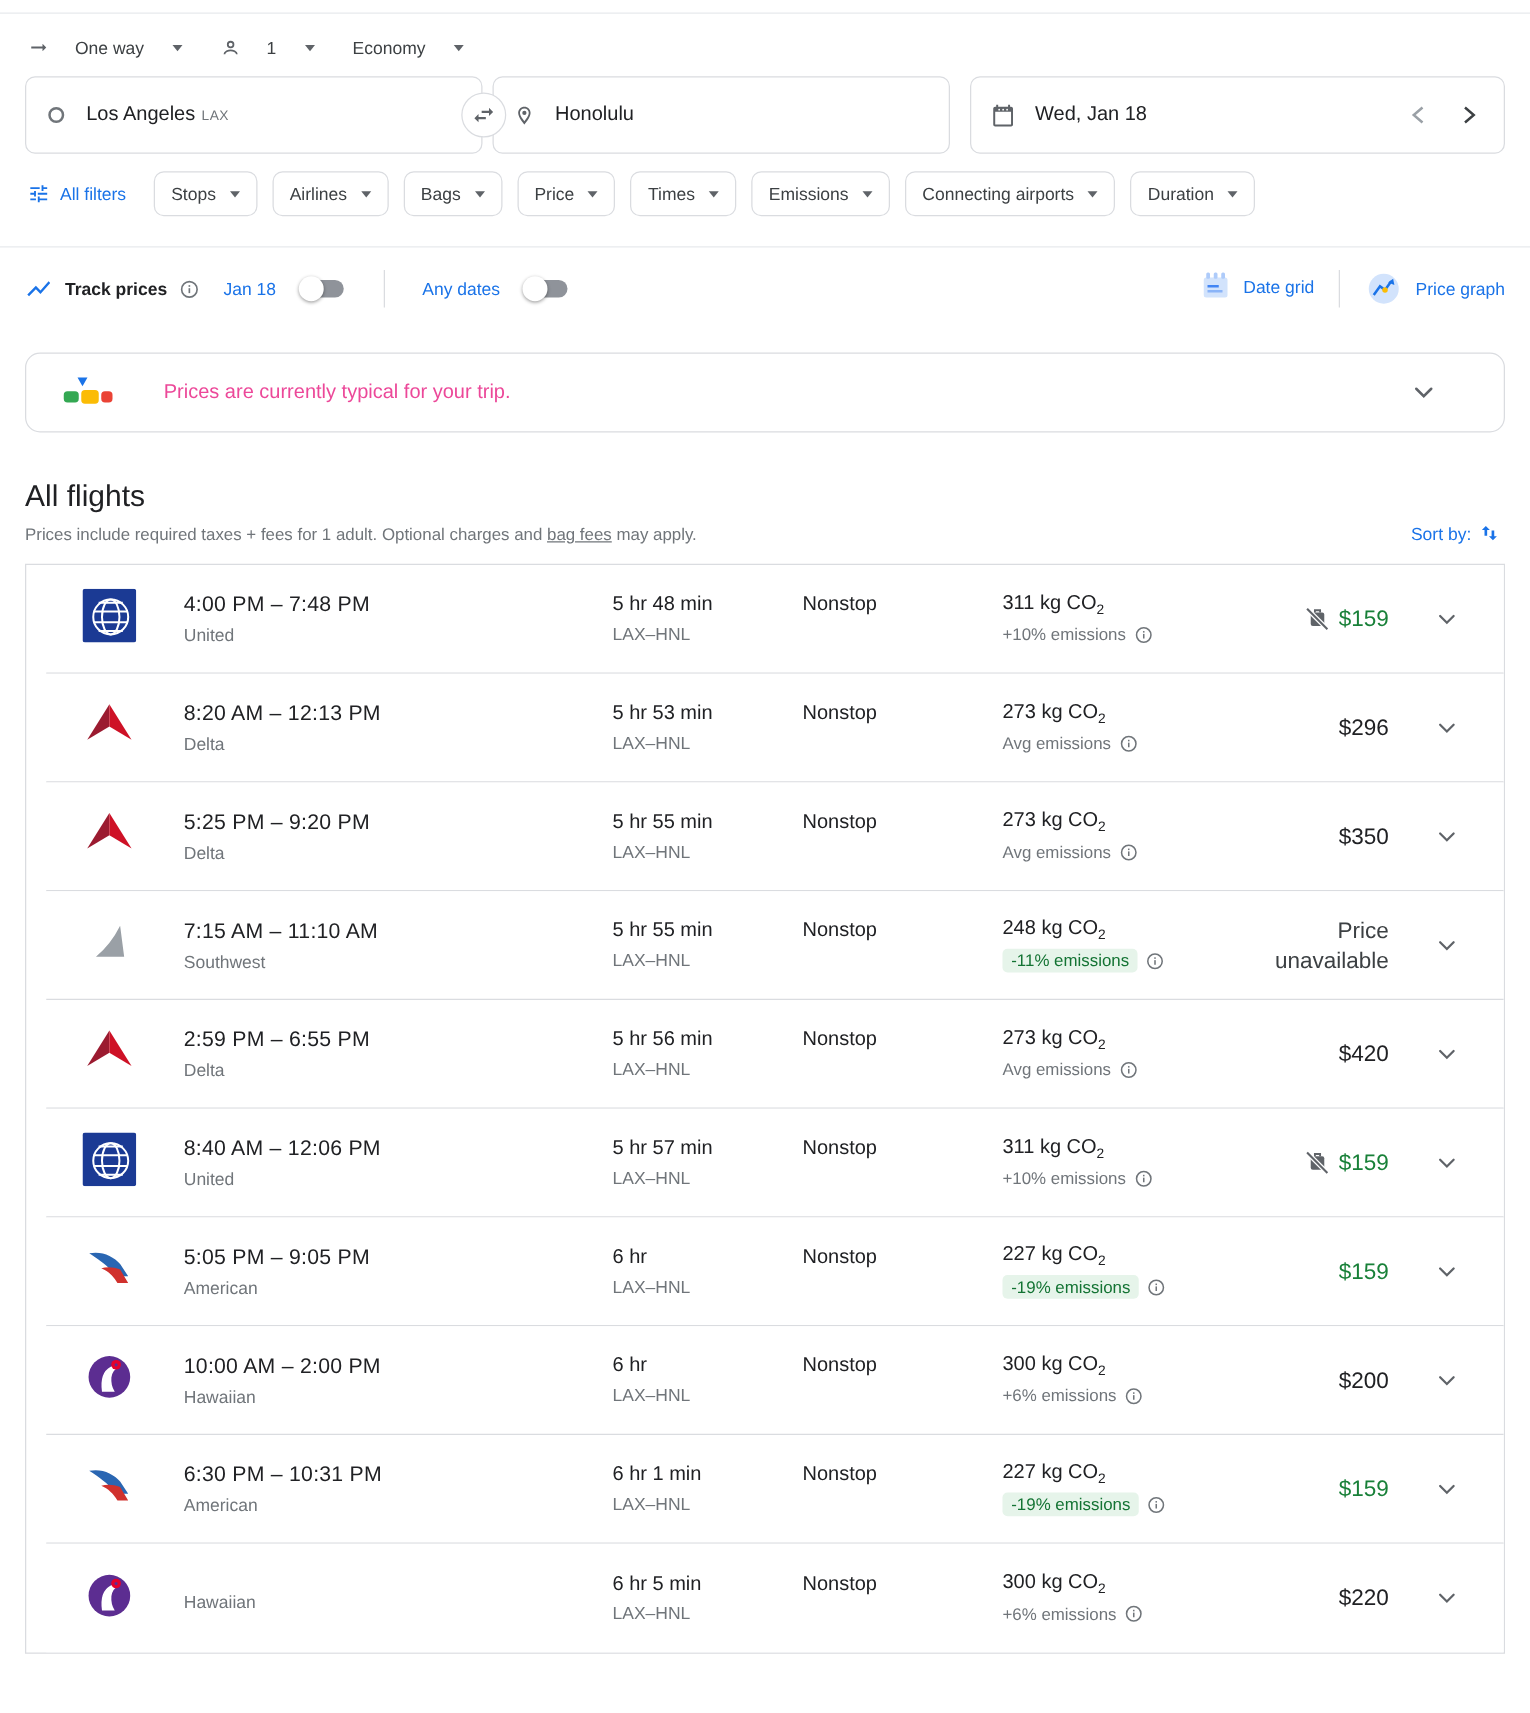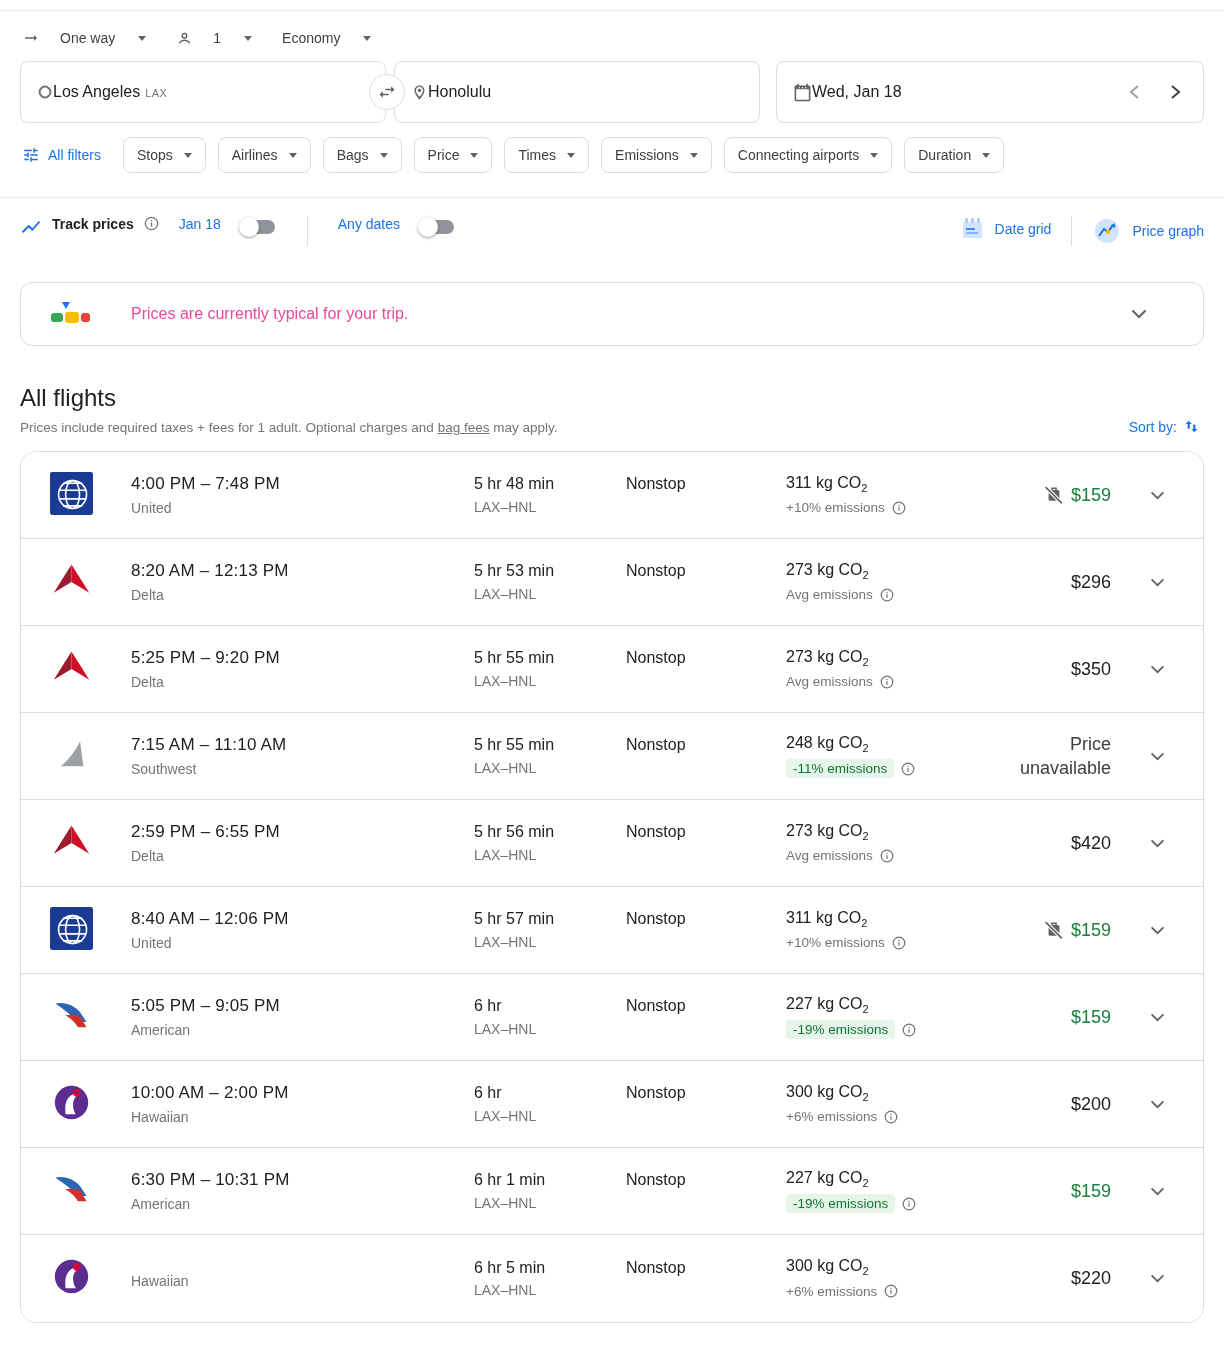--- a/index.html
+++ b/index.html
@@ -10,21 +10,21 @@
   
   .toolbar { display:flex; align-items:center; gap:30px; padding:18px 22px 4px 22px; }
   .tb-group { display:flex; align-items:center; gap:20px; cursor:pointer; }
   .tb-label { font-size:14px; color:#3c4043; }
   .caret { width:0; height:0; border-left:4.5px solid transparent; border-right:4.5px solid transparent;
     border-top:5px solid #5f6368; margin-left:3px; }
 
   
   .search-row { display:flex; align-items:stretch; padding:10px 20px 0 20px; gap:16px; }
   .route-inputs { position:relative; display:flex; gap:8px; flex:0 0 740px; }
-  .field { display:flex; align-items:center; gap:0; border:1px solid #dadce0; border-radius:8px;
+  .field { display:flex; align-items:center; gap:16px; border:1px solid #dadce0; border-radius:8px;
     height:62px; padding:0 16px; background:#fff; }
   .field.origin, .field.dest { flex:0 0 366px; }
   .city { font-size:16px; color:#202124; }
   .iata { font-size:11px; color:#70757a; margin-left:5px; letter-spacing:.4px; }
   .swap-btn { position:absolute; left:349px; top:13px; width:36px; height:36px; border-radius:50%;
     background:#fff; border:1px solid #dadce0; display:flex; align-items:center; justify-content:center;
     z-index:2; cursor:pointer; }
   .field.date { flex:1; }
   .date-label { font-size:16px; }
   .date-nav { margin-left:auto; display:flex; align-items:center; gap:30px; padding-right:6px; }
@@ -35,21 +35,21 @@
   .all-filters { display:flex; align-items:center; gap:8px; color:#1a73e8; font-size:14px;
     font-weight:500; padding:0 10px 0 2px; cursor:pointer; background:none; border:none; }
   .chip { display:flex; align-items:center; gap:8px; height:36px; padding:0 13px; border:1px solid #dadce0;
     border-radius:8px; background:#fff; font-size:14px; color:#3c4043; cursor:pointer;
     font-family:"Liberation Sans", sans-serif; }
 
   .hdiv { border-top:1px solid #e8eaed; margin-top:24px; }
 
   
   .track-row { display:flex; align-items:center; padding:18px 20px 0 20px; }
-  .track-left { display:flex; align-items:flex-start; gap:10px; }
+  .track-left { display:flex; align-items:center; gap:10px; }
   .track-label { font-size:14px; font-weight:700; color:#202124; }
   .blue-opt { color:#1a73e8; font-size:14px; font-weight:500; cursor:pointer; }
   .vdiv { width:1px; height:30px; background:#dadce0; margin:0 20px; }
   .toggle { position:relative; width:38px; height:22px; cursor:pointer; margin-left:8px; }
   .toggle-track { position:absolute; left:4px; top:4px; width:32px; height:14px; background:#8f939a;
     border-radius:8px; }
   .toggle-knob { position:absolute; left:0; top:1px; width:20px; height:20px; background:#fff;
     border-radius:50%; box-shadow:0 1px 3px rgba(0,0,0,.4); }
   .track-right { margin-left:auto; display:flex; align-items:flex-start; }
   .view-btn { display:flex; align-items:center; gap:10px; color:#1a73e8; font-size:14px; font-weight:500;
@@ -64,21 +64,21 @@
   
   .results-head { padding:38px 20px 0 20px; position:relative; }
   .results-title { font-size:24px; font-weight:500; color:#202124; }
   .results-sub { font-size:13.5px; color:#70757a; margin-top:8px; }
   .results-sub .bagfees { text-decoration:underline; cursor:pointer; }
   .sortby { position:absolute; right:24px; bottom:0; display:flex; align-items:center; gap:6px;
     color:#1a73e8; font-size:14px; font-weight:500; cursor:pointer; background:none; border:none;
     font-family:"Liberation Sans", sans-serif; }
 
   
-  .flight-list { margin:16px 20px 0 20px; border:1px solid #dadce0; border-radius:16px; overflow:hidden; }
+  .flight-list { margin:16px 20px 0 20px; border:1px solid #dadce0; border-radius:0; overflow:hidden;padding-left:16px; }
   .flight-row { display:flex; align-items:center; height:87px; border-bottom:1px solid #dadce0;
     background:#fff; cursor:pointer; }
   .flight-row:last-child { border-bottom:none; }
   .col-logo { flex:0 0 110px; padding-left:29px; }
   .logo { width:43px; height:43px; }
   .col { display:flex; flex-direction:column; justify-content:center; }
   .col-times { flex:0 0 343px; }
   .col-duration { flex:0 0 152px; }
   .col-stops { flex:0 0 160px; }
   .col-co2 { flex:0 0 205px; }

